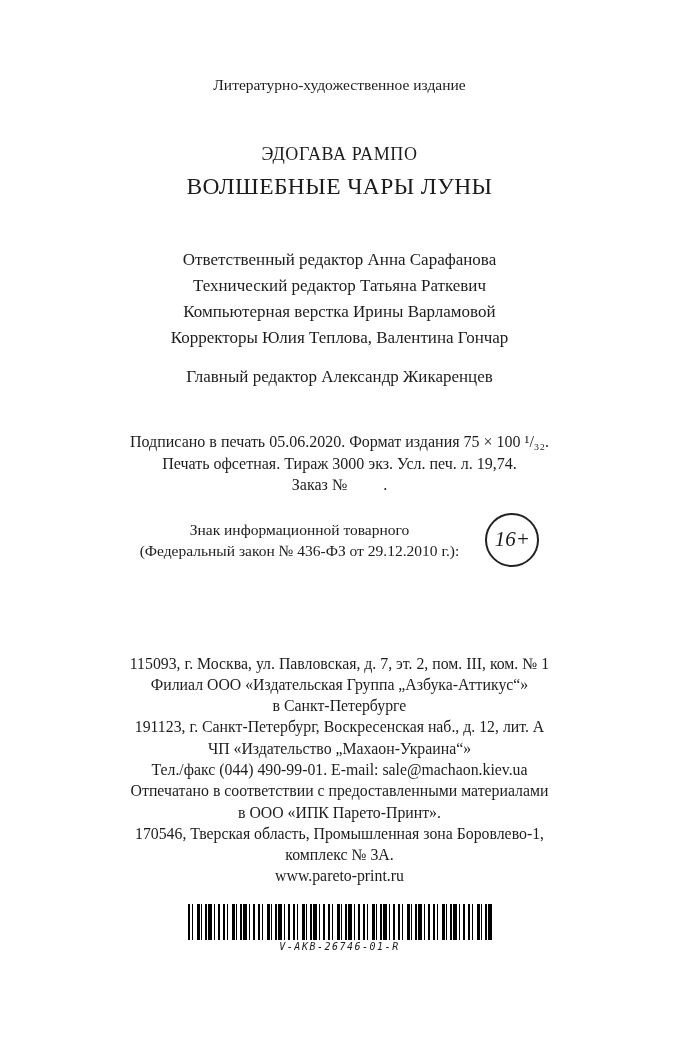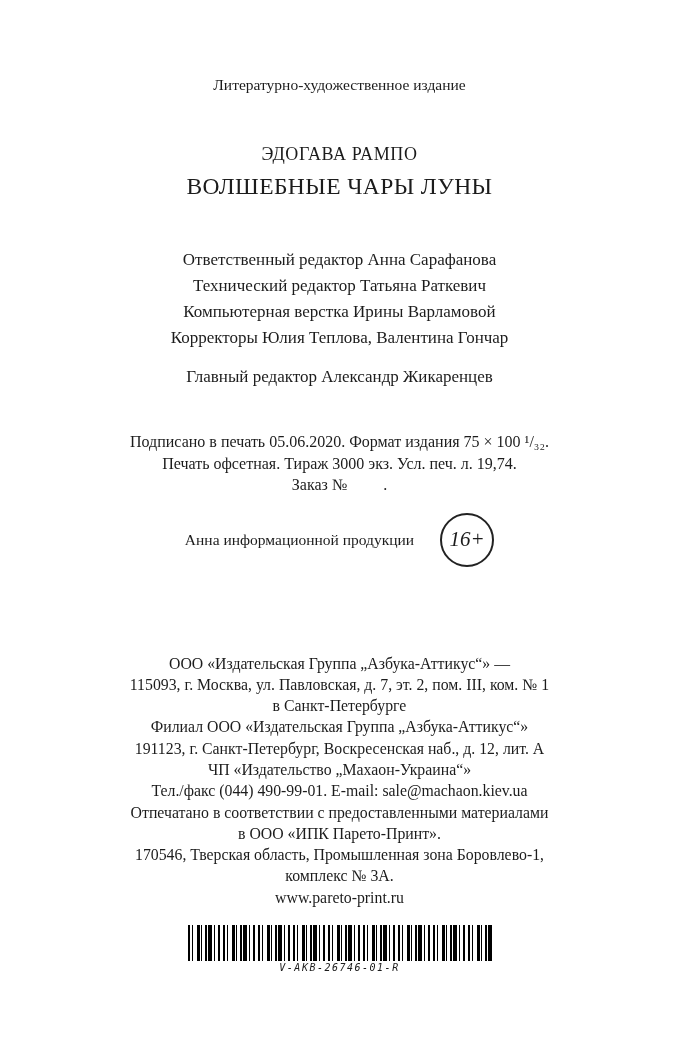--- a/index.html
+++ b/index.html
@@ -128,30 +128,30 @@
   <div class="chief">Главный редактор Александр Жикаренцев</div>
 
   <div class="print-info">
     <div>Подписано в печать 05.06.2020. Формат издания 75 × 100 ¹/₃₂.</div>
     <div>Печать офсетная. Тираж 3000 экз. Усл. печ. л. 19,74.</div>
     <div>Заказ №&nbsp;&nbsp;&nbsp;&nbsp;&nbsp;&nbsp;&nbsp;&nbsp;&nbsp;.</div>
   </div>
 
   <div class="age-row">
     <div class="age-text">
-      <div>Анна информационной продукции</div>
+      <div>Знак информационной товарного</div>
+      <div>(Федеральный закон № 436-ФЗ от 29.12.2010 г.):</div>
     </div>
     <div class="age-badge">16+</div>
   </div>
 
   <div class="publisher">
-    <div>ООО «Издательская Группа „Азбука-Аттикус“» —</div>
     <div>115093, г. Москва, ул. Павловская, д. 7, эт. 2, пом. III, ком. № 1</div>
+    <div>Филиал ООО «Издательская Группа „Азбука-Аттикус“»</div>
     <div>в Санкт-Петербурге</div>
-    <div>Филиал ООО «Издательская Группа „Азбука-Аттикус“»</div>
     <div>191123, г. Санкт-Петербург, Воскресенская наб., д. 12, лит. А</div>
     <div>ЧП «Издательство „Махаон-Украина“»</div>
     <div>Тел./факс (044) 490-99-01. E-mail: sale@machaon.kiev.ua</div>
     <div>Отпечатано в соответствии с предоставленными материалами</div>
     <div>в ООО «ИПК Парето-Принт».</div>
     <div>170546, Тверская область, Промышленная зона Боровлево-1,</div>
     <div>комплекс № 3А.</div>
     <div class="website">www.pareto-print.ru</div>
   </div>
 

